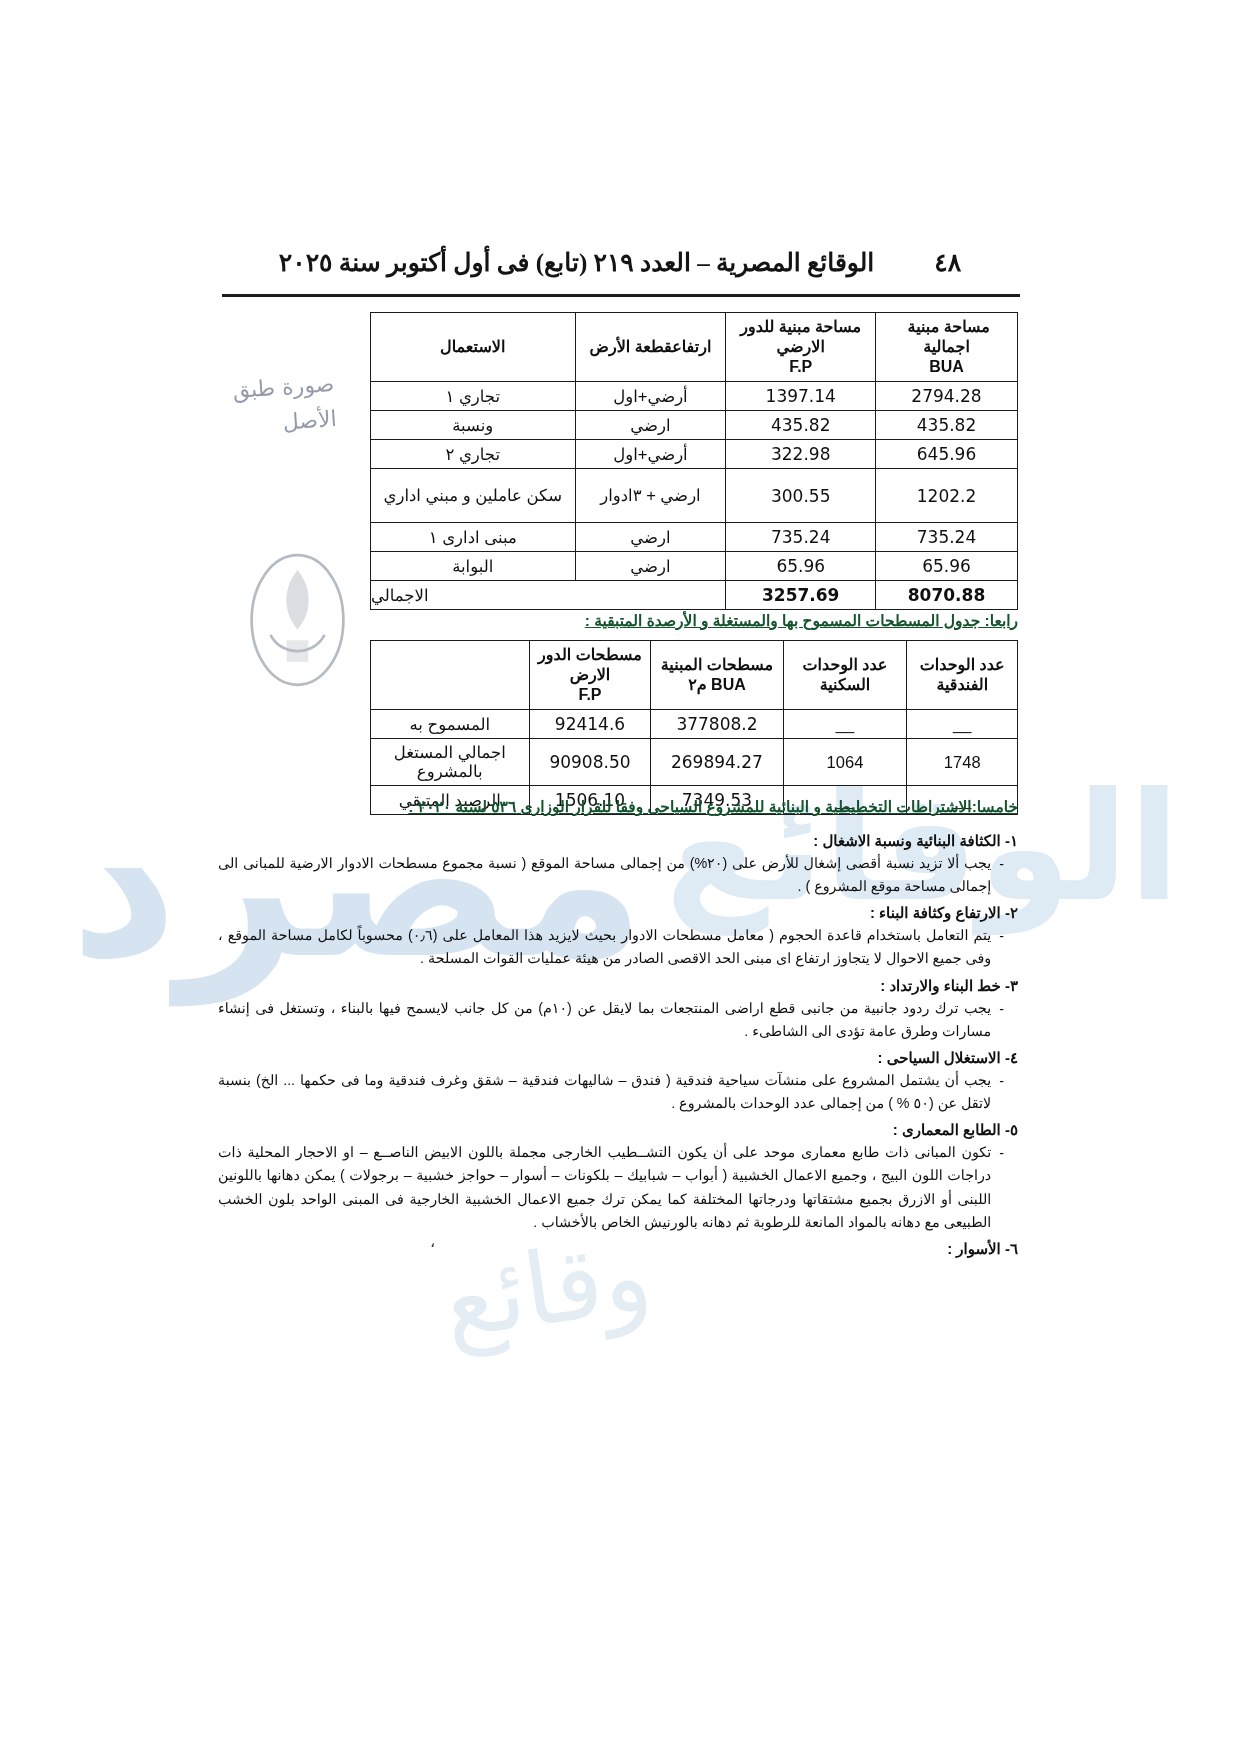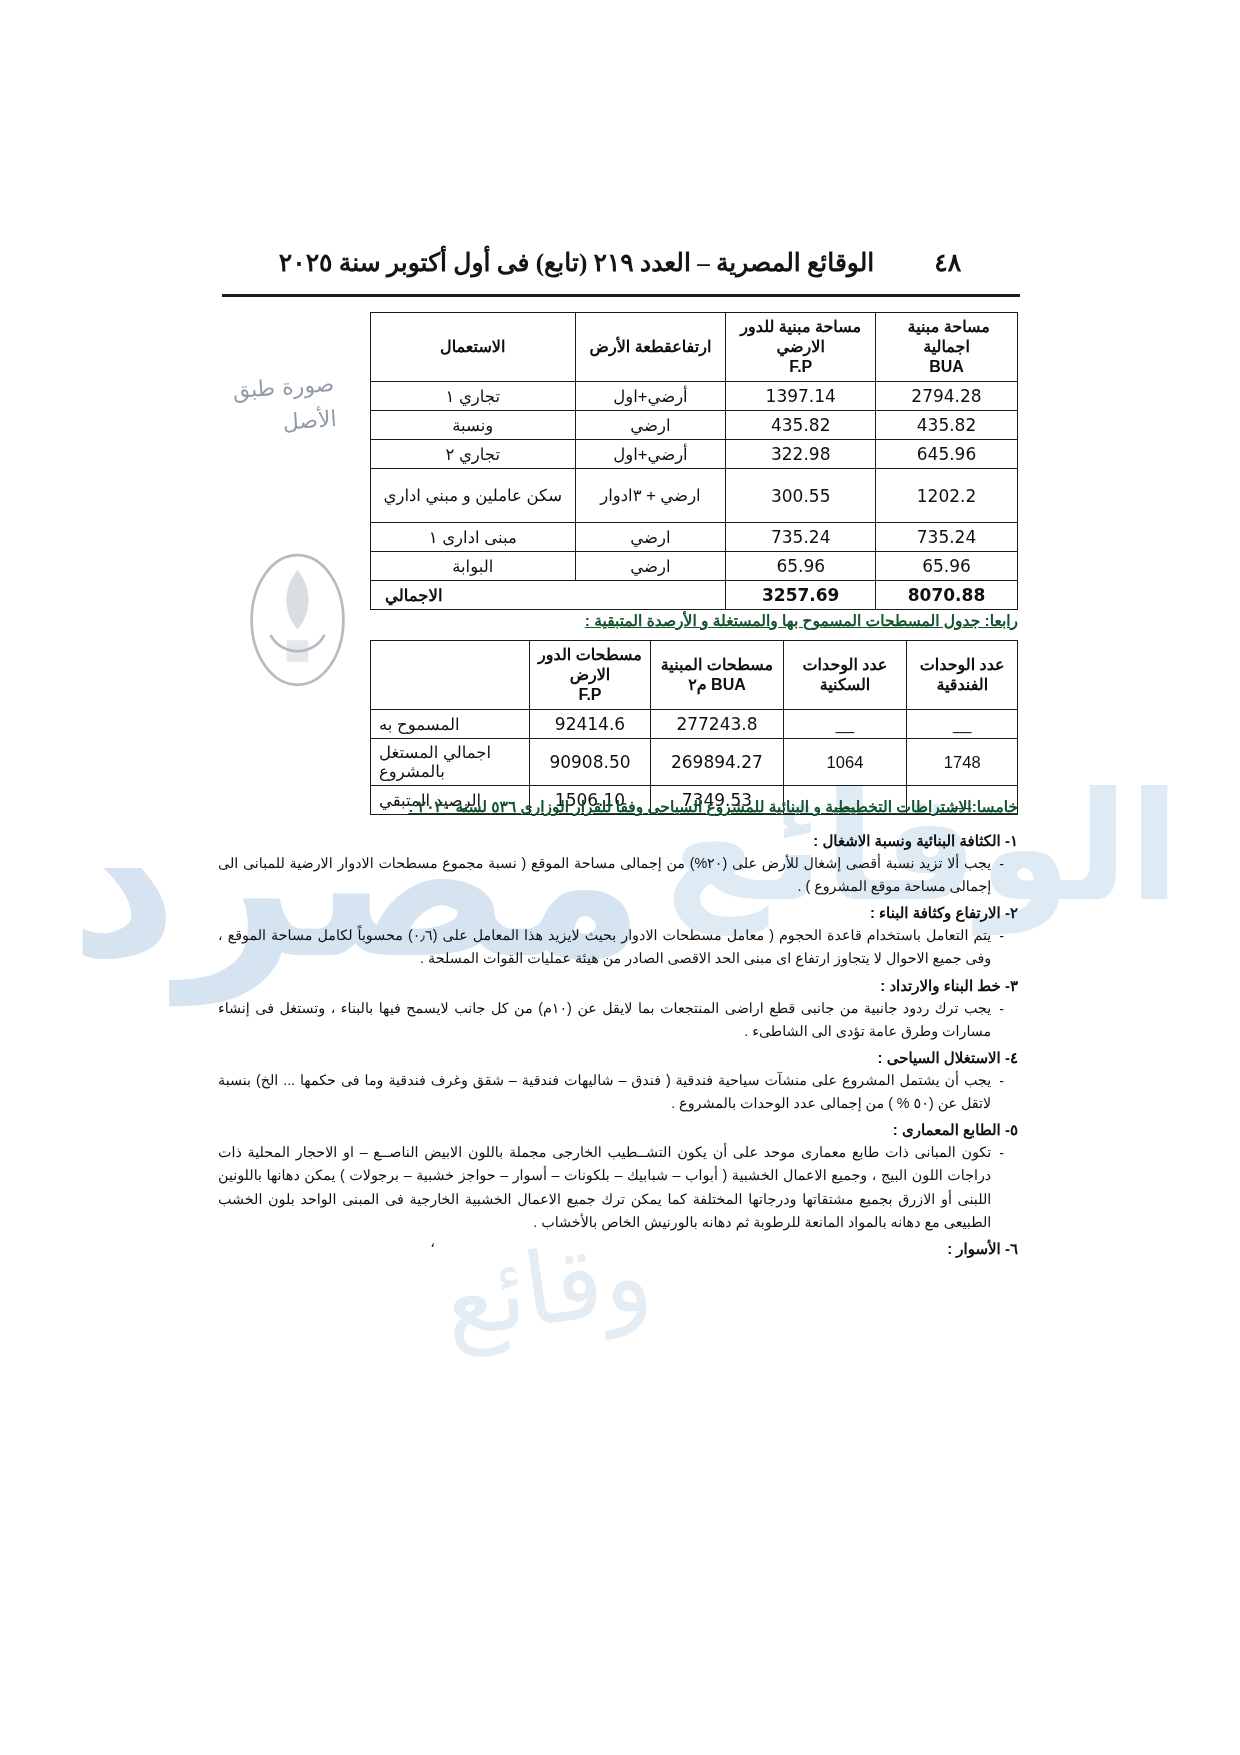--- a/index.html
+++ b/index.html
@@ -103,36 +103,36 @@
     color:#101010;
     background:transparent;
   }
   table.doc th { font-weight:bold; font-size:16px; line-height:1.25; }
 
   
   #table-uses { top:312px; right:222px; width:648px; }
   #table-uses td.use, #table-uses th.use { width:226px; text-align:center; }
   #table-uses td.num { font-family:"DejaVu Sans", sans-serif; font-size:17px; }
   #table-uses tr.total td { font-weight:bold; }
-  #table-uses tr.total td.label { text-align:left; padding-left:14px; font-weight:bold; }
+  #table-uses tr.total td.label { text-align:left; padding-left:0; font-weight:normal; }
 
   
   .sec-head {
     position:absolute;
     font-family:"Liberation Sans", sans-serif;
     font-size:15.5px; font-weight:bold; color:#14532d;
     text-decoration:underline;
     white-space:nowrap;
   }
   #head-fourth { top:612px; right:222px; }
   #head-fifth  { top:798px; right:222px; }
 
   
   #table-areas { top:640px; right:222px; width:648px; }
-  #table-areas td.rowlabel { width:190px; text-align:left; }
+  #table-areas td.rowlabel { width:190px; text-align:center; }
   #table-areas td.num { font-family:"DejaVu Sans", sans-serif; font-size:17px;text-align:center; }
 
   
   .body-text { position:absolute; right:222px; width:800px; top:826px; }
   .item { margin-bottom:2px; }
   .item-title {
     font-family:"Liberation Sans", sans-serif;
     font-size:15px; font-weight:bold; color:#111;
     margin:6px 0 2px 0;
   }
@@ -244,21 +244,21 @@
         <th style="width:140px">عدد الوحدات<br>السكنية</th>
         <th style="width:130px">مسطحات المبنية<br><b>BUA</b> م٢</th>
         <th style="width:120px">مسطحات الدور الارض<br><b>F.P</b></th>
         <th></th>
       </tr>
     </thead>
     <tbody>
       <tr>
         <td>__</td>
         <td>__</td>
-        <td class="num">277243.8</td>
+        <td class="num">377808.2</td>
         <td class="num">92414.6</td>
         <td class="rowlabel">المسموح به</td>
       </tr>
       <tr>
         <td>1748</td>
         <td>1064</td>
         <td class="num">269894.27</td>
         <td class="num">90908.50</td>
         <td class="rowlabel">اجمالي المستغل بالمشروع</td>
       </tr>

